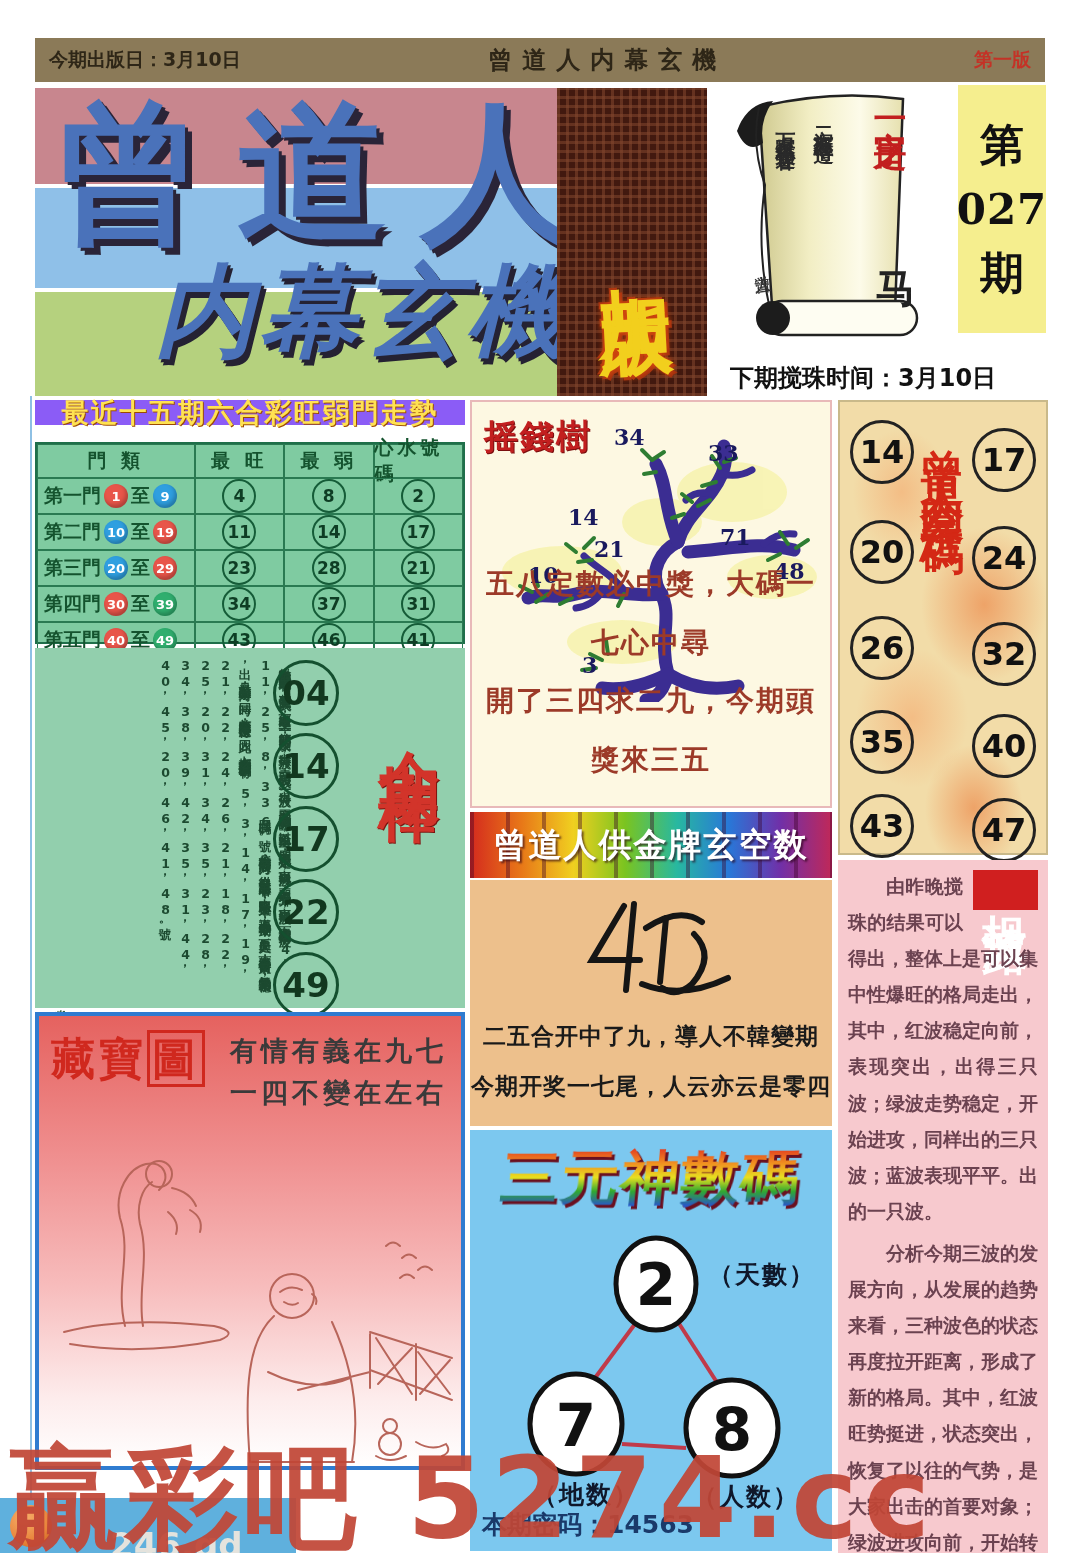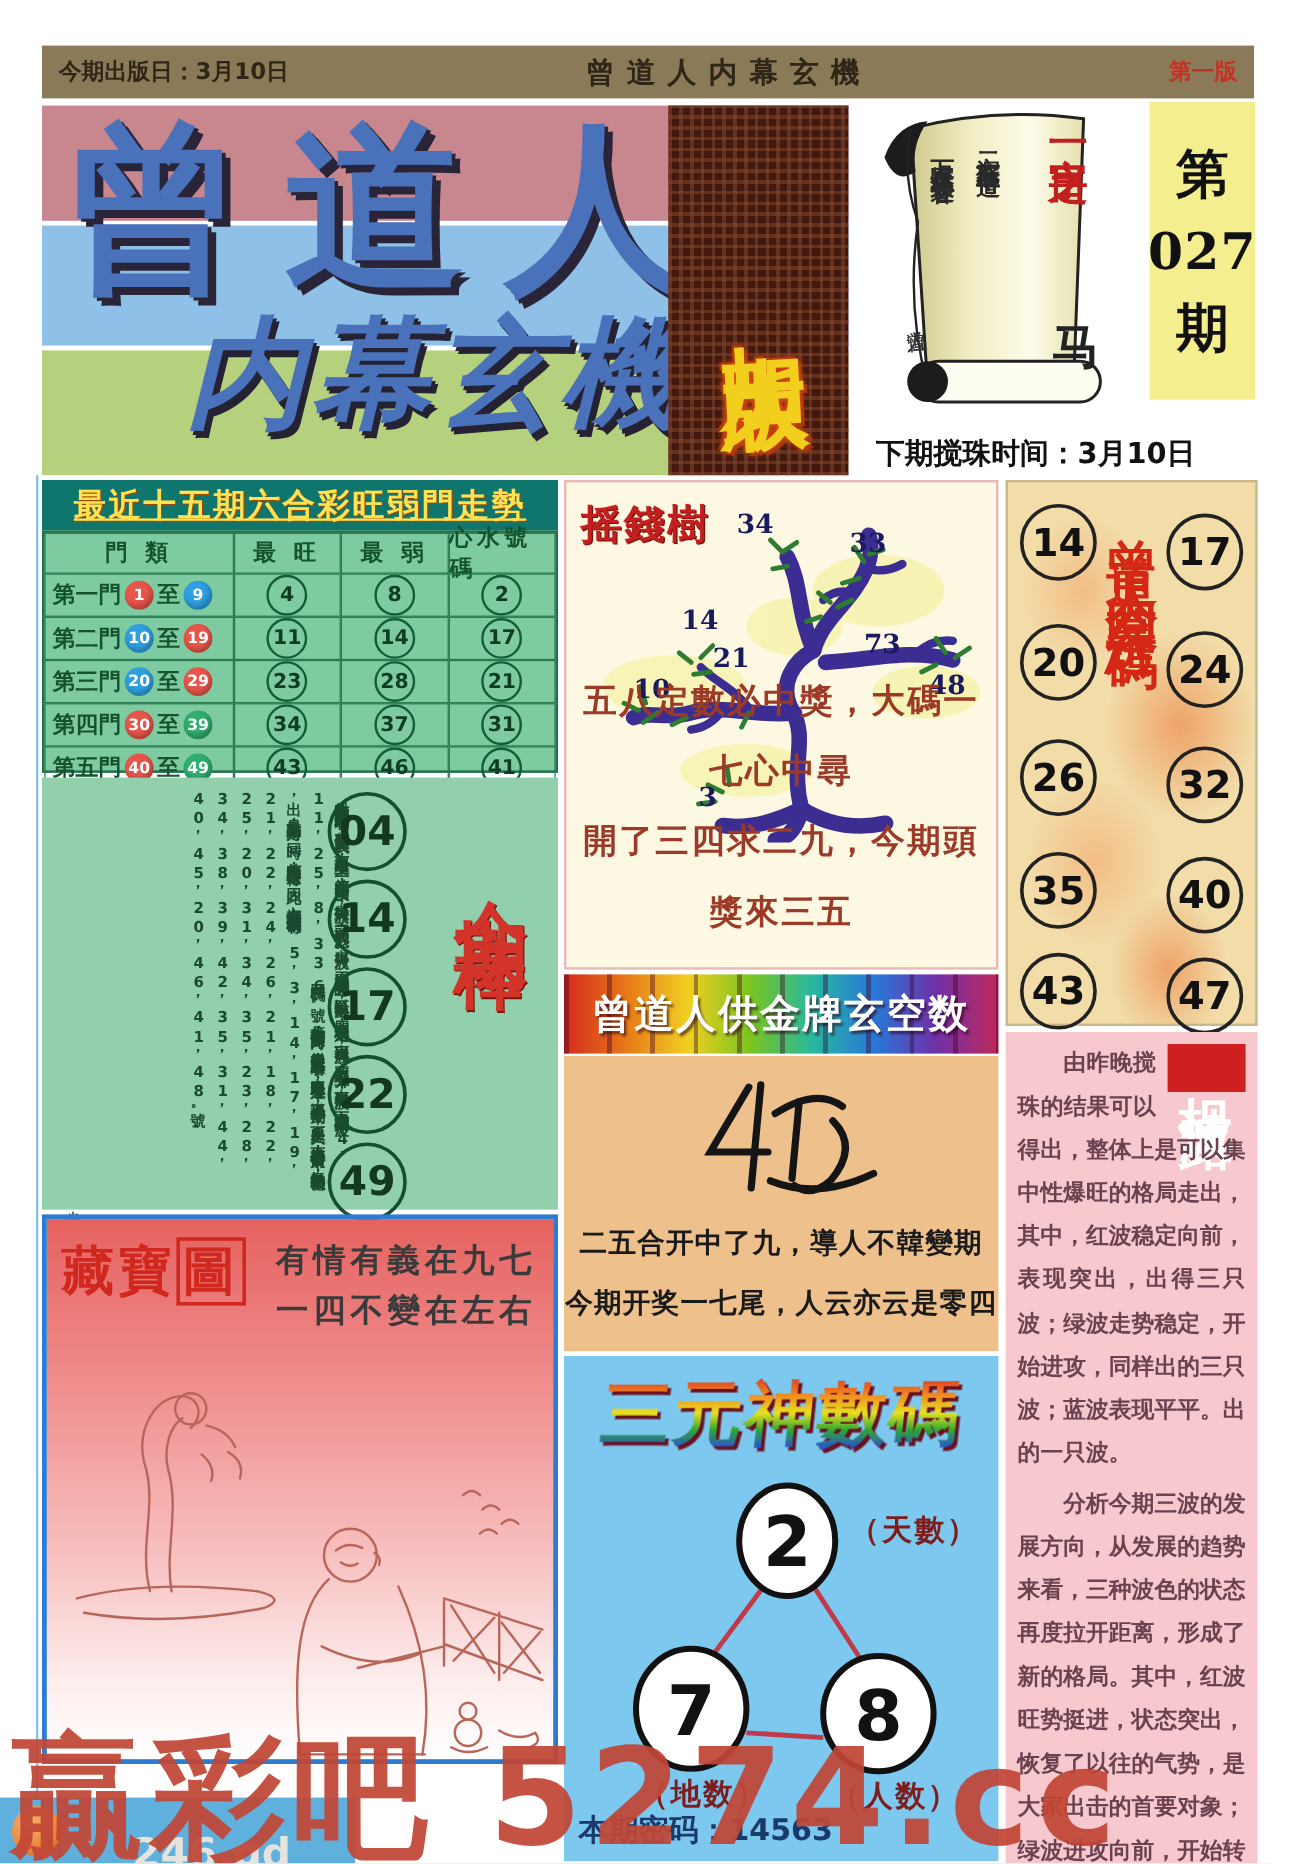--- a/index.html
+++ b/index.html
@@ -37,23 +37,23 @@
   .scr-c2{left:66px;top:32px;font-size:20px;font-weight:bold;color:#2a2a2a;letter-spacing:3px;}
   .scr-sig{left:42px;top:178px;font-size:17px;color:#333;transform:rotate(-8deg);}
   
   .issue{position:absolute;left:958px;top:85px;width:88px;height:248px;background:#f5ee8e;
          display:flex;flex-direction:column;align-items:center;justify-content:center;gap:10px;
          font-family:"DejaVu Serif","Liberation Serif",serif;color:#111;}
   .issue .z{font-size:44px;font-weight:bold;}
   .issue .n{font-size:42px;font-weight:bold;letter-spacing:1px;}
   .nextdraw{position:absolute;left:730px;top:362px;width:316px;font-size:24px;font-weight:bold;color:#111;}
   
-  .ttl-bar{position:absolute;left:35px;top:400px;width:430px;height:42px;background:#0f766e;
+  .ttl-bar{position:absolute;left:35px;top:400px;width:430px;height:25px;background:#8b5cf6;
            display:flex;align-items:center;justify-content:center;font-size:27px;font-weight:900;
-           color:#ffe252;letter-spacing:2px;text-shadow:1px 1px 0 #9c4a00;text-decoration:underline;}
+           color:#ffe252;letter-spacing:2px;text-shadow:1px 1px 0 #9c4a00;}
   .ttable{position:absolute;left:35px;top:442px;width:430px;height:202px;background:#7fcba1;
           border:2px solid #1f6f4a;box-sizing:border-box;display:grid;
           grid-template-columns:37% 21% 21% 21%;grid-template-rows:34px repeat(5,1fr);}
   .tc{border:1px solid #2a7a52;display:flex;align-items:center;justify-content:center;
       color:#14532e;font-weight:bold;font-size:19px;}
   .tc.hd{font-size:19px;letter-spacing:4px;}
   .tc.gate{justify-content:flex-start;padding-left:6px;gap:3px;}
   .ball{display:inline-flex;width:24px;height:24px;border-radius:50%;align-items:center;justify-content:center;
         color:#fff;font-size:13px;font-weight:bold;box-shadow:inset -2px -3px 4px rgba(0,0,0,.25);}
   .circ{display:inline-flex;width:30px;height:30px;border:2px solid #155c38;border-radius:50%;
@@ -98,21 +98,21 @@
   .gold-sig{position:absolute;left:92px;top:14px;width:180px;height:120px;}
   .gold-txt{position:absolute;left:0;bottom:14px;width:100%;text-align:center;font-size:23px;
             font-weight:bold;color:#1a1a1a;line-height:2.2;letter-spacing:1px;}
   
   .three{position:absolute;left:470px;top:1130px;width:362px;height:421px;background:#7cc8ef;}
   .th-title{position:absolute;left:0;top:10px;width:100%;text-align:center;font-size:58px;font-weight:900;
             background:linear-gradient(180deg,#e03020 8%,#f09020 30%,#e8e020 48%,#30a830 66%,#2858c8 84%,#8030a0 100%);
             -webkit-background-clip:text;background-clip:text;color:transparent;
             filter:drop-shadow(3px 3px 0 #6a1020);letter-spacing:2px;transform:skewX(-6deg);}
   .th-svg{position:absolute;left:0;top:82px;width:362px;height:280px;}
-  .th-lab{position:absolute;font-size:25px;font-weight:bold;color:#7f1d1d;letter-spacing:2px;}
+  .th-lab{position:absolute;font-size:25px;font-weight:bold;color:#0f172a;letter-spacing:2px;}
   .th-pass{position:absolute;left:12px;bottom:10px;font-size:25px;font-weight:bold;color:#1a3a6a;}
   
   .insider{position:absolute;left:838px;top:400px;width:210px;height:455px;
            background:radial-gradient(70px 90px at 30% 20%,#f3bd85 0%,transparent 70%),
                       radial-gradient(90px 110px at 70% 45%,#eea368 0%,transparent 70%),
                       radial-gradient(80px 100px at 35% 70%,#f3bd85 0%,transparent 70%),
                       radial-gradient(70px 90px at 65% 90%,#eea368 0%,transparent 70%),
                       #f2dca8;
            border:2px solid #c9b98a;box-sizing:border-box;}
   .in-title{position:absolute;left:50%;top:12px;transform:translateX(-50%);writing-mode:vertical-rl;
@@ -346,21 +346,21 @@
         <path d="M60,190 l-12,-6 M66,184 l-4,-14 M76,192 l-12,8"></path>
         <path d="M316,142 l-8,-12 M324,146 l12,-8 M308,152 l-12,6"></path>
         <path d="M130,258 l-12,-6 M136,252 l-2,-14 M124,266 l-14,2"></path>
         <path d="M100,196 l-12,6 M152,192 l-6,12"></path>
       </g>
     </svg>
     <span class="tr-num" style="left:142px;top:22px">34</span>
     <span class="tr-num" style="left:236px;top:38px">33</span>
     <span class="tr-num" style="left:96px;top:102px">14</span>
     <span class="tr-num" style="left:122px;top:134px">21</span>
-    <span class="tr-num" style="left:248px;top:122px">73</span>
+    <span class="tr-num" style="left:248px;top:122px">71</span>
     <span class="tr-num" style="left:56px;top:160px">10</span>
     <span class="tr-num" style="left:302px;top:156px">48</span>
     <span class="tr-num" style="left:110px;top:250px">3</span>
     <div class="tr-poem">
       <div>五八定數必中獎，大碼一七心中尋</div>
       <div>開了三四求二九，今期頭獎來三五</div>
     </div>
   </div>
 
   <div class="rainbow">

